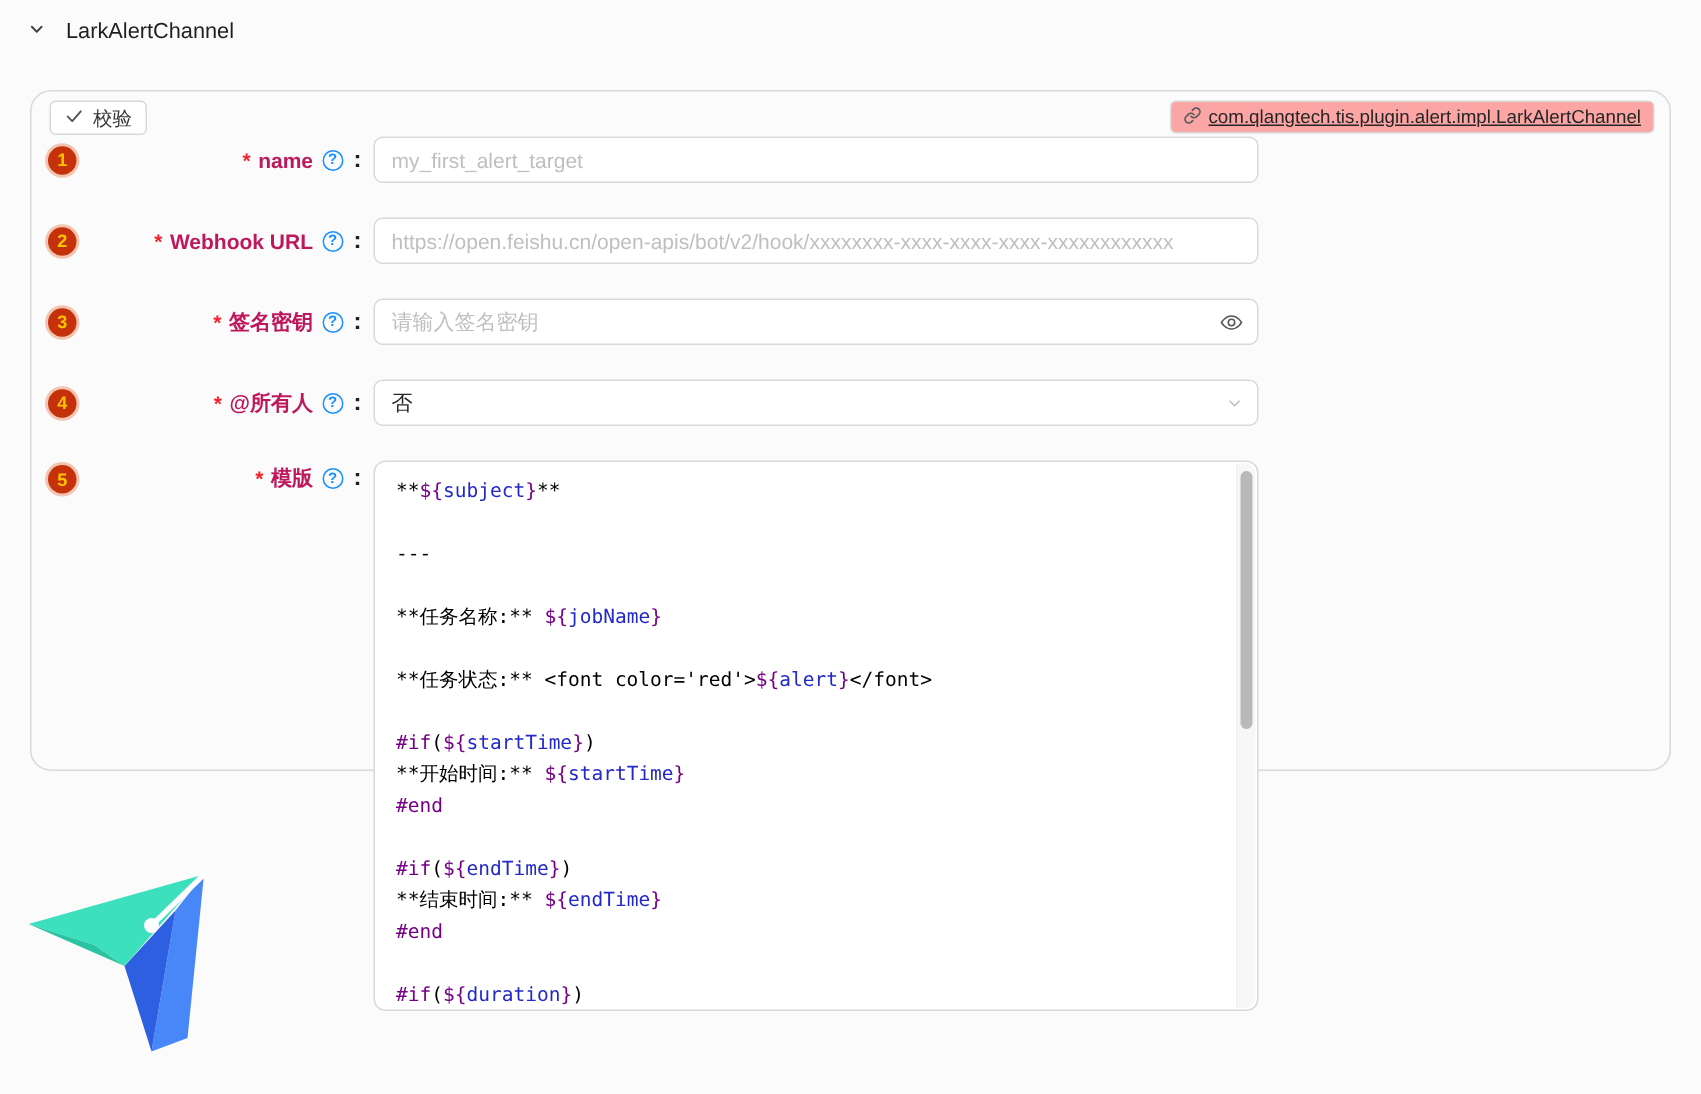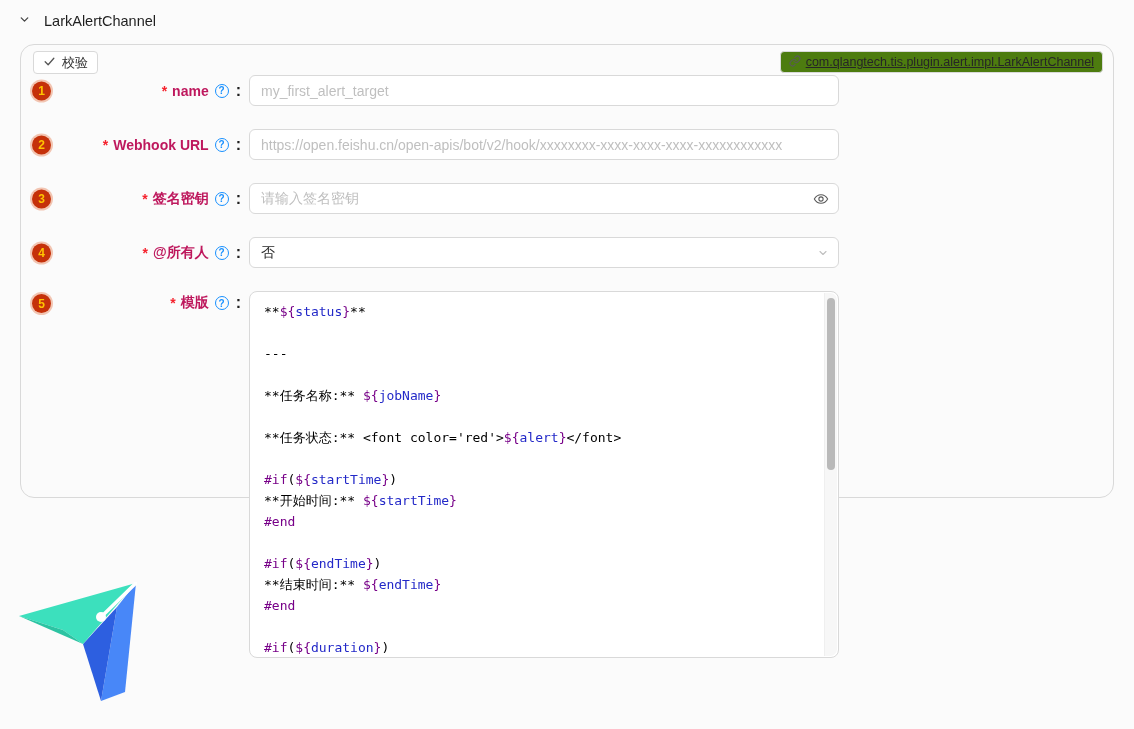--- a/index.html
+++ b/index.html
@@ -5,29 +5,29 @@
   * { margin:0; padding:0; box-sizing:border-box; }
   html,body { width:1134px; height:729px; background:#fbfbfb; overflow:hidden;
               font-family:"Liberation Sans", sans-serif; color:#1f1f1f; }
 
   
   .page-header { position:absolute; left:18px; top:13px; display:flex; align-items:flex-start; gap:13px; }
   .page-header .title { font-size:14.5px; font-weight:500; color:#1f1f1f; }
   .chev { display:inline-flex; }
 
   
-  .panel { position:absolute; left:20px; top:44px; width:1094px; height:454px;
+  .panel { position:absolute; left:20px; top:60px; width:1094px; height:454px;
            background:#fbfbfb; border:1px solid #d9d9d9; border-radius:14px; z-index:1; }
 
   .validate-btn { position:absolute; left:12px; top:6px; height:23px; display:inline-flex;
                   align-items:center; gap:6px; padding:0 9px; background:#fff;
                   border:1px solid #d9d9d9; border-radius:4px; font-size:13px; color:#333; cursor:pointer; }
 
   .plugin-link { position:absolute; right:10px; top:6px; height:22px; display:inline-flex;
-                 align-items:center; gap:5px; padding:0 8px; background:#4d7c0f;
+                 align-items:center; gap:5px; padding:0 8px; background:#fca5a5;
                  border:1px solid #d9d9d9; border-radius:4px; font-size:12.5px; color:#262626; }
   .plugin-link .link-text { text-decoration:underline; cursor:pointer; }
 
   
   .form-rows { padding-top:30px; }
   .form-row { position:relative; display:flex; align-items:center; margin-bottom:23px; }
   .row-editor { align-items:flex-start; margin-bottom:0; }
 
   .badge { position:absolute; left:11px; top:50%; transform:translateY(-50%);
            width:19px; height:19px; border-radius:50%; background:#c5310a; color:#ffc400;
@@ -173,21 +173,21 @@
         <span class="badge">5</span>
         <div class="label-cell">
           <span class="req">*</span>
           <span class="lab">模版</span>
           <span class="q-icon">?</span>
           <span class="colon">:</span>
         </div>
         <div class="control-cell">
           <div class="code-editor">
             <div class="code-lines">
-              <div class="code-line"><span class="tok-plain">**</span><span class="tok-brace">${</span><span class="tok-var">status</span><span class="tok-brace">}</span><span class="tok-plain">**</span></div>
+              <div class="code-line"><span class="tok-plain">**</span><span class="tok-brace">${</span><span class="tok-var">subject</span><span class="tok-brace">}</span><span class="tok-plain">**</span></div>
               <div class="code-line"><span class="tok-plain">&nbsp;</span></div>
               <div class="code-line"><span class="tok-plain">---</span></div>
               <div class="code-line"><span class="tok-plain">&nbsp;</span></div>
               <div class="code-line"><span class="tok-plain">**任务名称:** </span><span class="tok-brace">${</span><span class="tok-var">jobName</span><span class="tok-brace">}</span></div>
               <div class="code-line"><span class="tok-plain">&nbsp;</span></div>
               <div class="code-line"><span class="tok-plain">**任务状态:** &lt;font color='red'&gt;</span><span class="tok-brace">${</span><span class="tok-var">alert</span><span class="tok-brace">}</span><span class="tok-plain">&lt;/font&gt;</span></div>
               <div class="code-line"><span class="tok-plain">&nbsp;</span></div>
               <div class="code-line"><span class="tok-kw">#if</span><span class="tok-plain">(</span><span class="tok-brace">${</span><span class="tok-var">startTime</span><span class="tok-brace">}</span><span class="tok-plain">)</span></div>
               <div class="code-line"><span class="tok-plain">**开始时间:** </span><span class="tok-brace">${</span><span class="tok-var">startTime</span><span class="tok-brace">}</span></div>
               <div class="code-line"><span class="tok-kw">#end</span></div>

